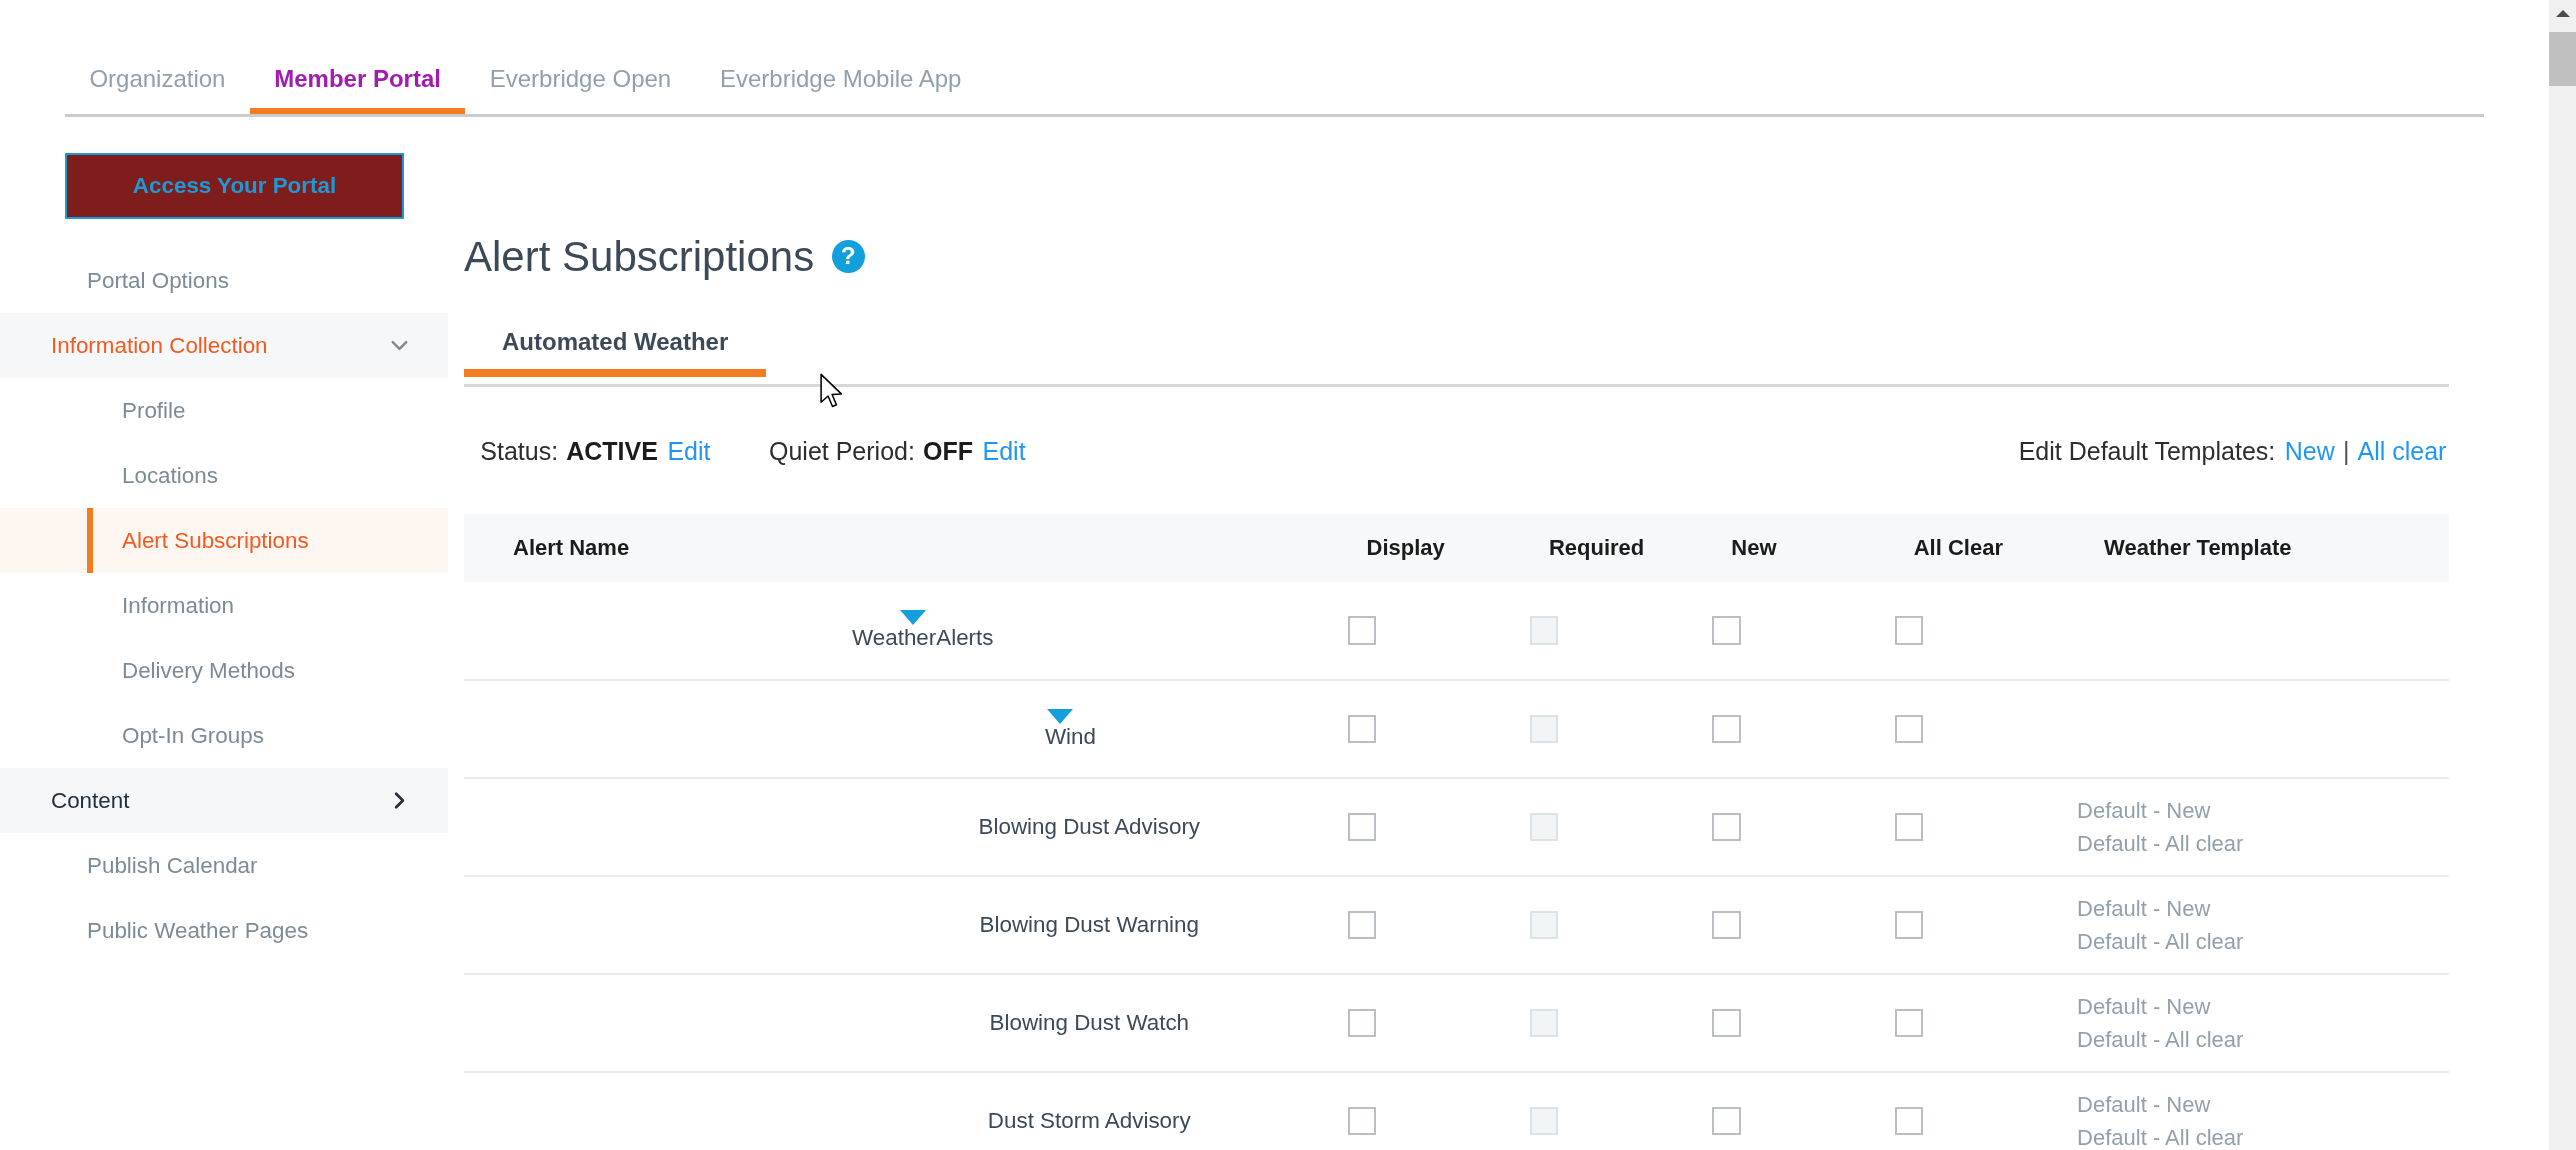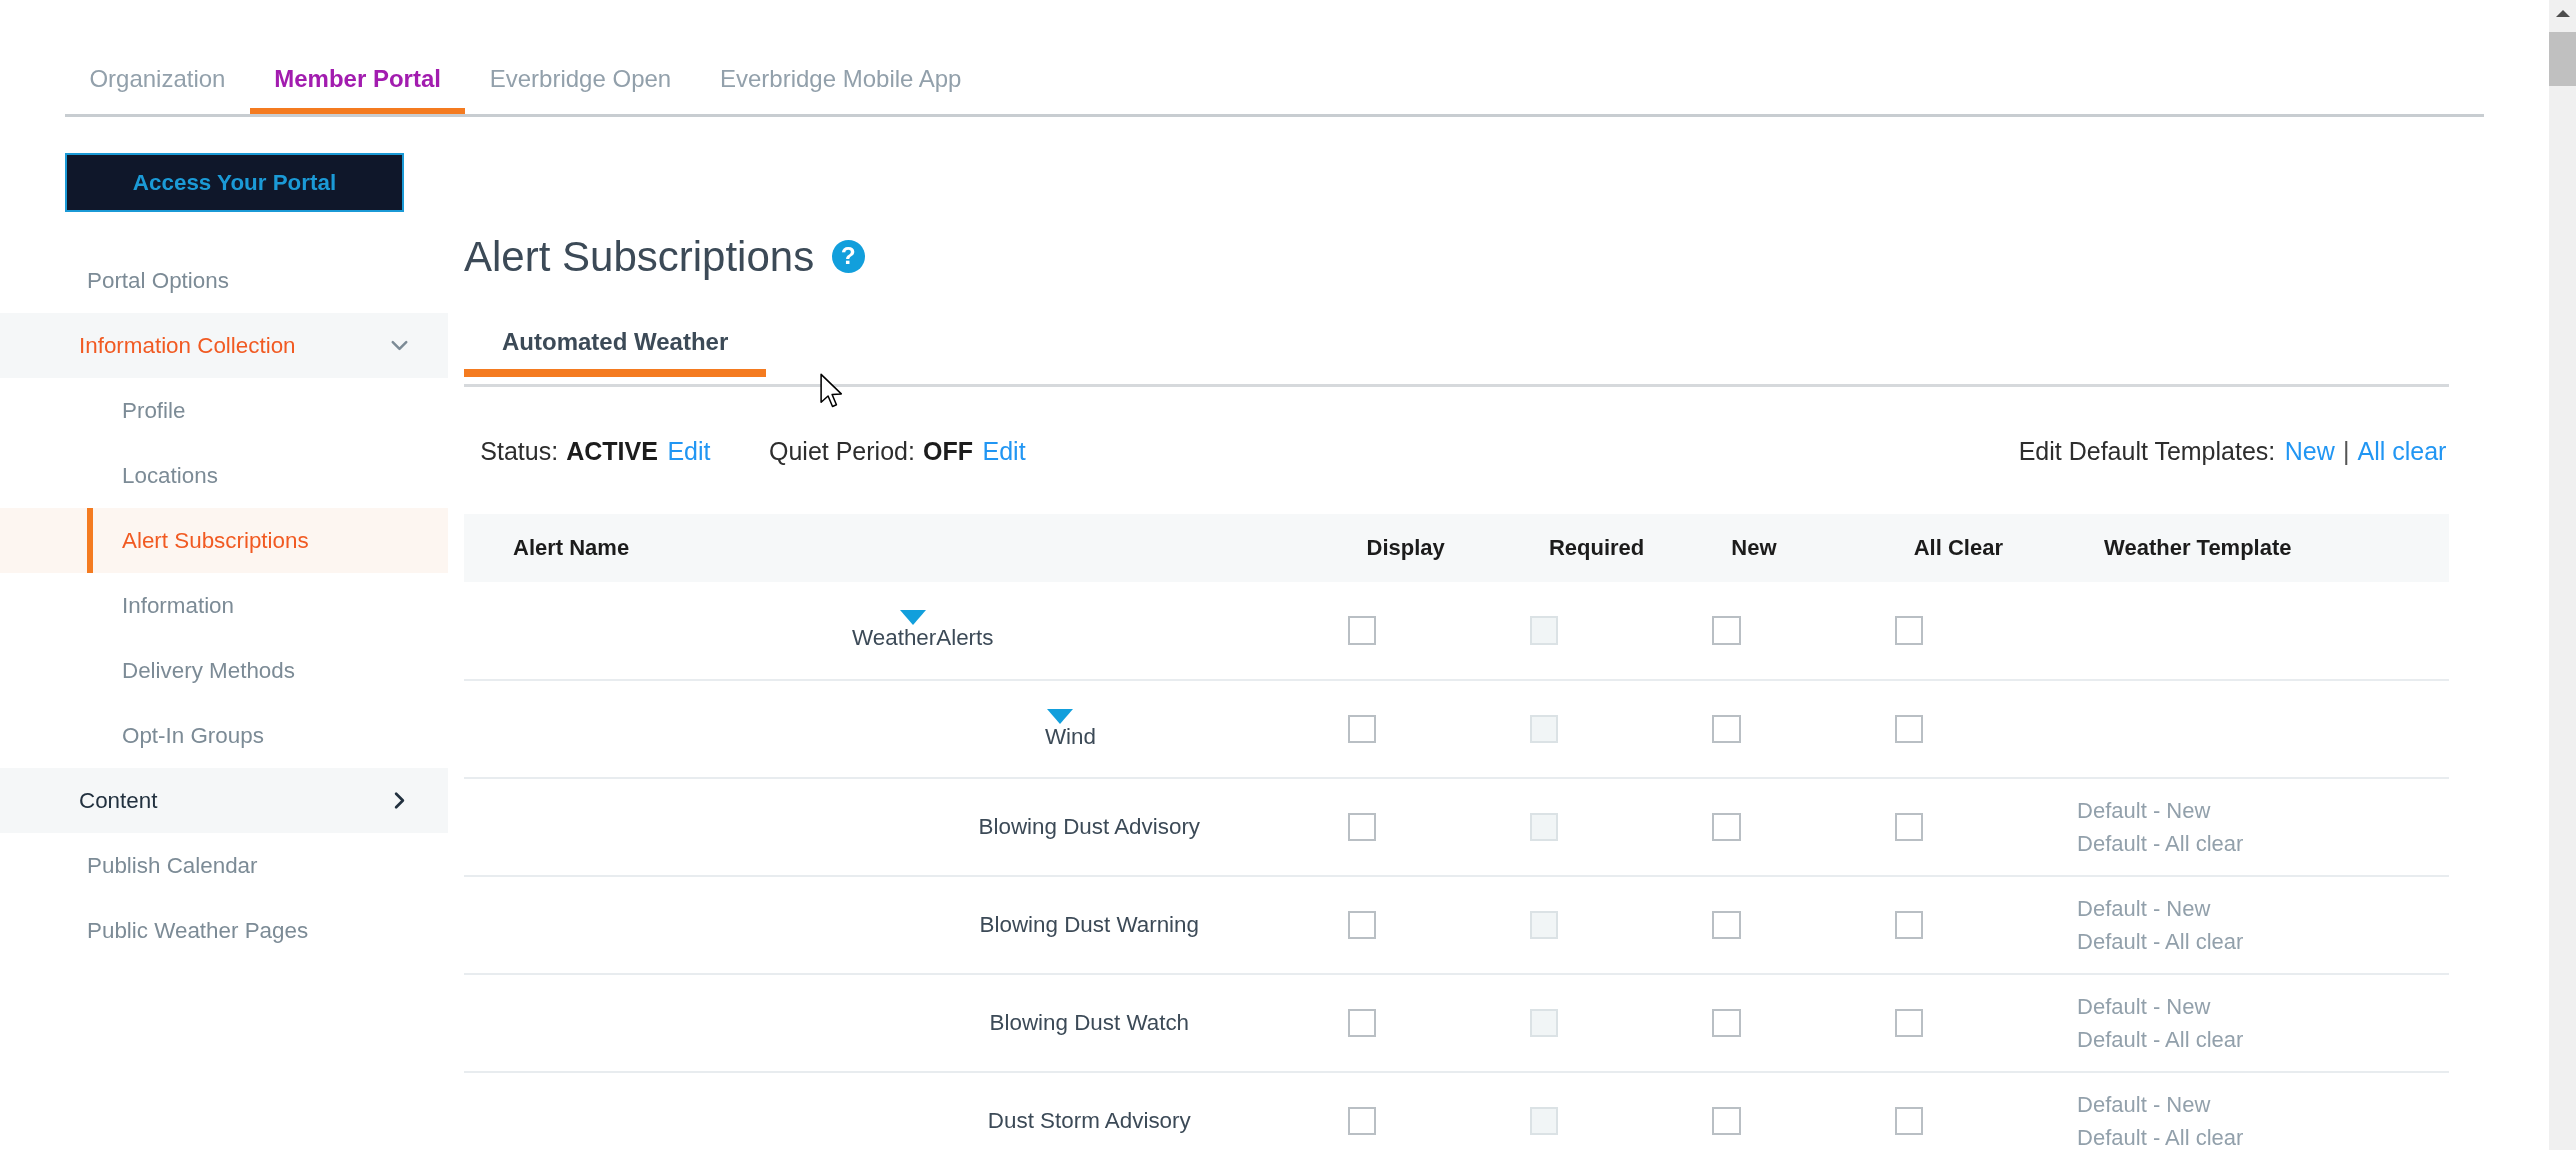--- a/index.html
+++ b/index.html
@@ -71,23 +71,23 @@
     position: absolute;
     left: 0;
     top: 136px;
     width: 448px;
   }
   .access-portal-btn {
     position: absolute;
     left: 65px;
     top: 17px;
     width: 339px;
-    height: 59px;
+    height: 66px;
     border: 2.7px solid #1b9ad6;
-    background: #0f172a;
+    background: #7f1d1d;
     color: #1b9ad6;
     font-size: 22.4px;
     font-weight: 700;
     font-family: "Liberation Sans", sans-serif;
     cursor: pointer;
     display: flex;
     align-items: center;
     justify-content: center;
   }
 
@@ -105,21 +105,21 @@
     height: 65px;
     padding-left: 87px;
     padding-right: 34px;
     font-size: 22.4px;
     color: #7c8b96;
     cursor: pointer;
     white-space: nowrap;
   }
   .nav-row.group {
     background: #f5f7f8;
-    padding-left: 79px;
+    padding-left: 51px;
   }
   .nav-row.group.accent {
     color: #f15a22;
     font-weight: 400;
   }
   .nav-row.group.dark {
     color: #22313f;
     font-weight: 400;
   }
   .nav-row.child {

